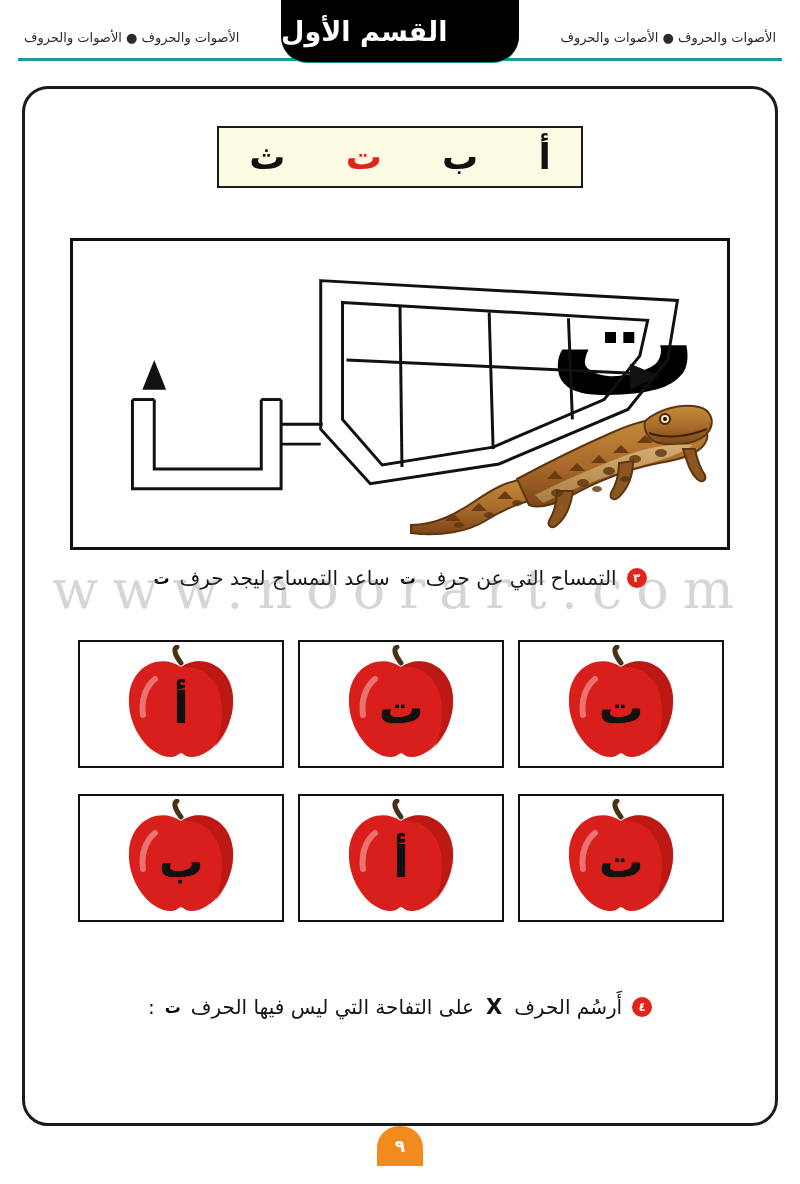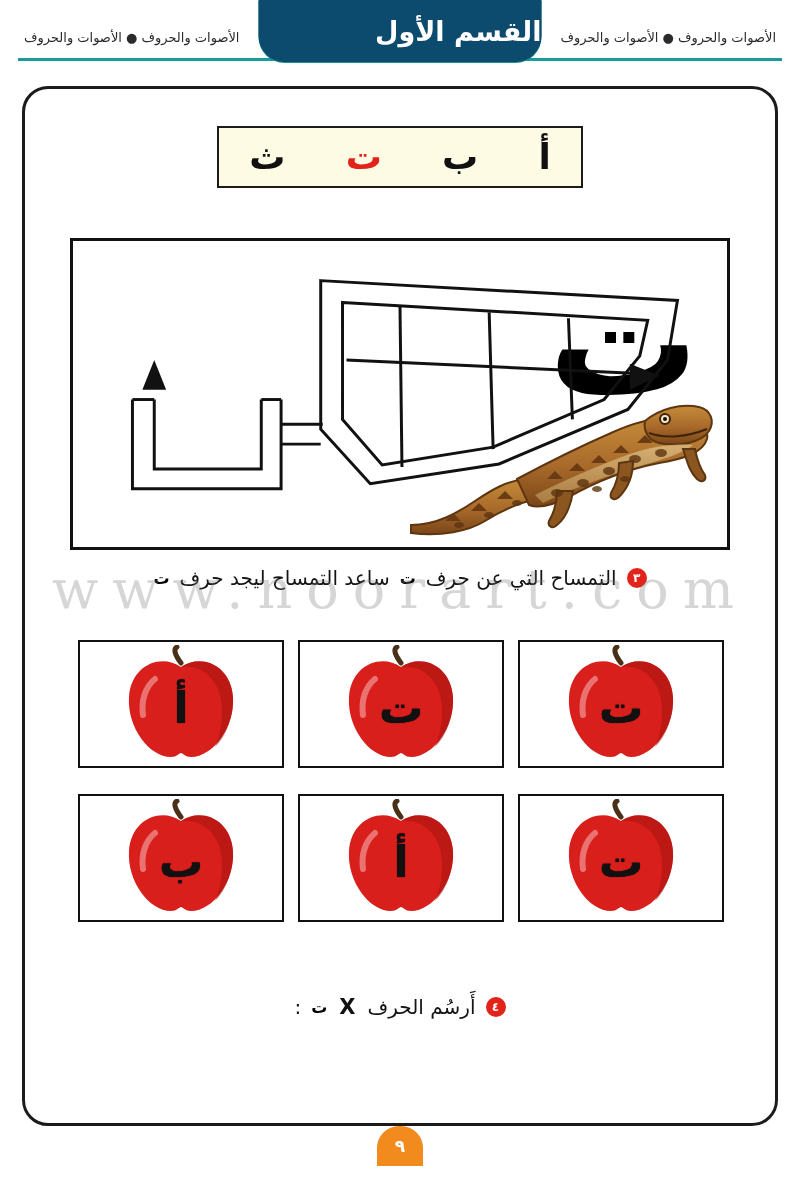--- a/index.html
+++ b/index.html
@@ -30,27 +30,26 @@
     height: 3px;
     background: #1a9c9c;
   }
   .header-tab {
     position: absolute;
     top: 0;
     left: 50%;
     transform: translateX(-50%);
     width: 238px;
     height: 62px;
-    background: #0c4a6e;
+    background: #000000;
     border-radius: 0 0 26px 26px;
     display: flex;
     align-items: center;
-    justify-content: flex-start;
+    justify-content: flex-end;
     box-shadow: 0 1px 0 #179392;
-    padding-left: 45px;
   }
   .header-tab-title {
     color: #ffffff;
     font-size: 27px;
     font-weight: bold;
     font-family: "DejaVu Sans", sans-serif;
     letter-spacing: 0px;
   }
   .header-side {
     position: absolute;
@@ -428,19 +427,20 @@
     </svg>
     <span class="apple-letter">ب</span>
   </div>
 
 </div>
 
 <div class="instruction bottom">
   <span class="instr-badge">٤</span>
   <span class="instr-text">أَرسُم الحرف</span>
   <span class="xmark">X</span>
+  <span class="instr-text">على التفاحة التي ليس فيها الحرف</span>
   <b>ت</b>
   <span class="instr-text">:</span>
 </div>
 
 <div class="page-number-tab">
   <span>٩</span>
 </div>
 
 </body></html>

